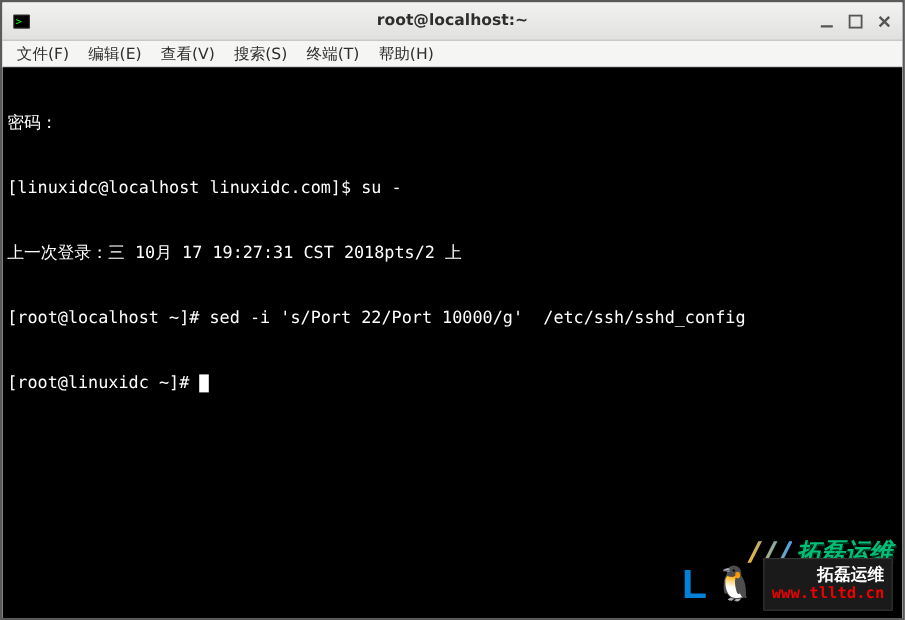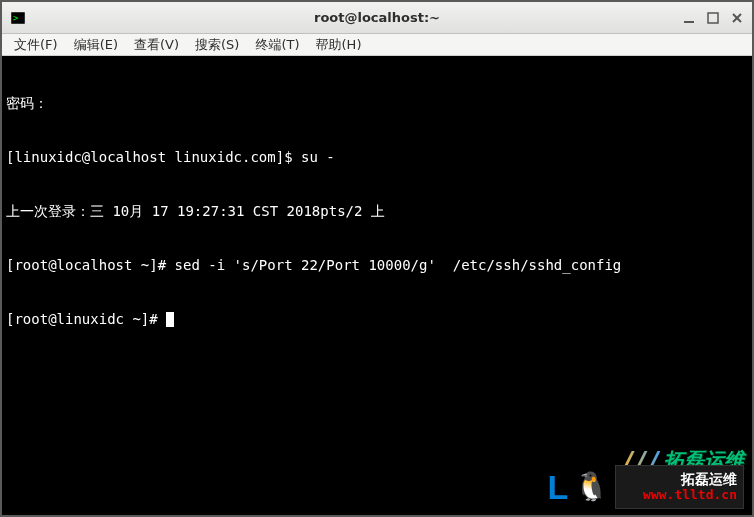--- a/index.html
+++ b/index.html
@@ -150,21 +150,20 @@
     }
     .wm-name {
       color: #fff;
       font-size: 14px;
       font-weight: bold;
     }
     .wm-url {
       color: #e00;
       font-size: 13px;
       font-weight: bold;
-      margin-left: 21px;
     }
   </style>
 </head>
 <body>
 
 <div class="window">
 
   <div class="titlebar">
     <span class="titlebar-icon">
       <svg viewBox="0 0 16 16">

